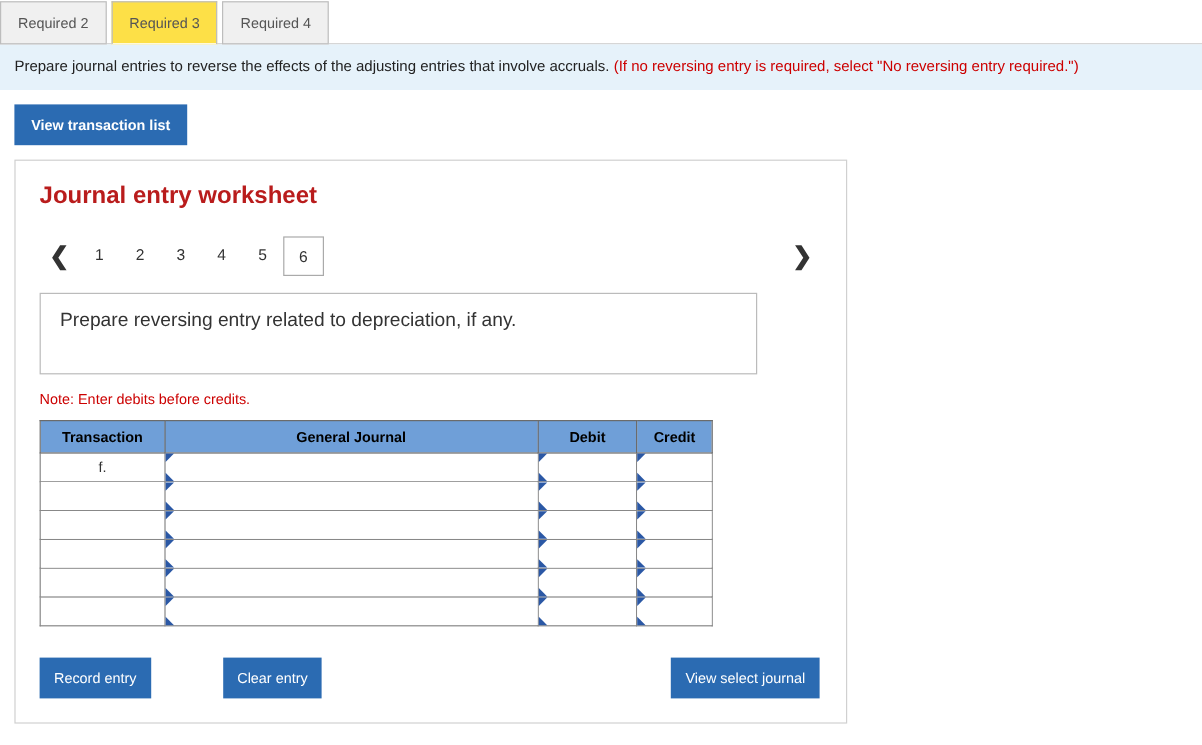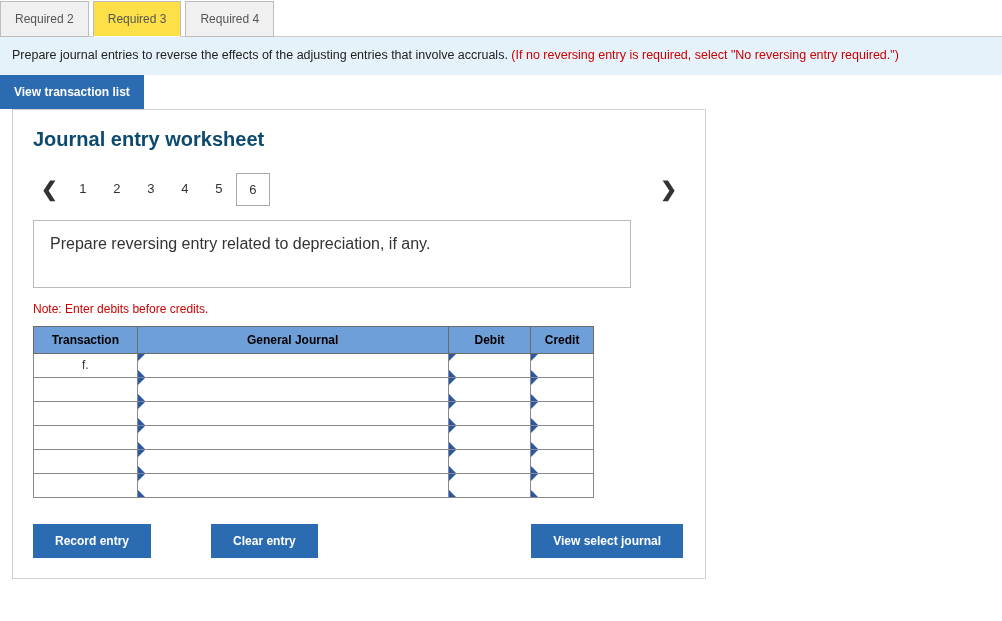--- a/index.html
+++ b/index.html
@@ -39,35 +39,35 @@
     line-height: 1.4;
   }
   .instruction-bar .redtext { color: #cc0000; }
   .vtl-btn {
     background: #2b6bb2;
     color: #fff;
     border: none;
     padding: 10px 14px;
     font-weight: bold;
     font-size: 12px;
-    margin: 0;
+    margin: 12px;
     cursor: pointer;
   }
   .worksheet-panel {
     border: 1px solid #d0d0d0;
     margin: 0 12px 12px 12px;
     padding: 18px 20px 20px 20px;
     width: 694px;
     background: #fff;
   }
   .ws-title {
     font-family: Verdana, Arial, sans-serif;
     font-weight: bold;
     font-size: 20px;
-    color: #0c4a6e;
+    color: #b91c1c;
     margin: 0 0 22px 0;
   }
   .ws-nav {
     display: flex;
     align-items: center;
     margin-bottom: 14px;
   }
   .nav-arrow {
     font-size: 20px;
     font-weight: bold;
@@ -153,22 +153,22 @@
     display: flex;
     gap: 60px;
     margin-top: 26px;
     width: 650px;
     align-items: center;
   }
   .blue-btn {
     background: #2b6bb2;
     color: #fff;
     border: none;
-    padding: 10px 22px;
-    font-weight: bold;
+    padding: 10px 12px;
+    font-weight: normal;
     font-size: 12px;
     cursor: pointer;
   }
   .btn-row .spacer { flex: 1; }
 </style>
 </head>
 <body>
 
 
 

